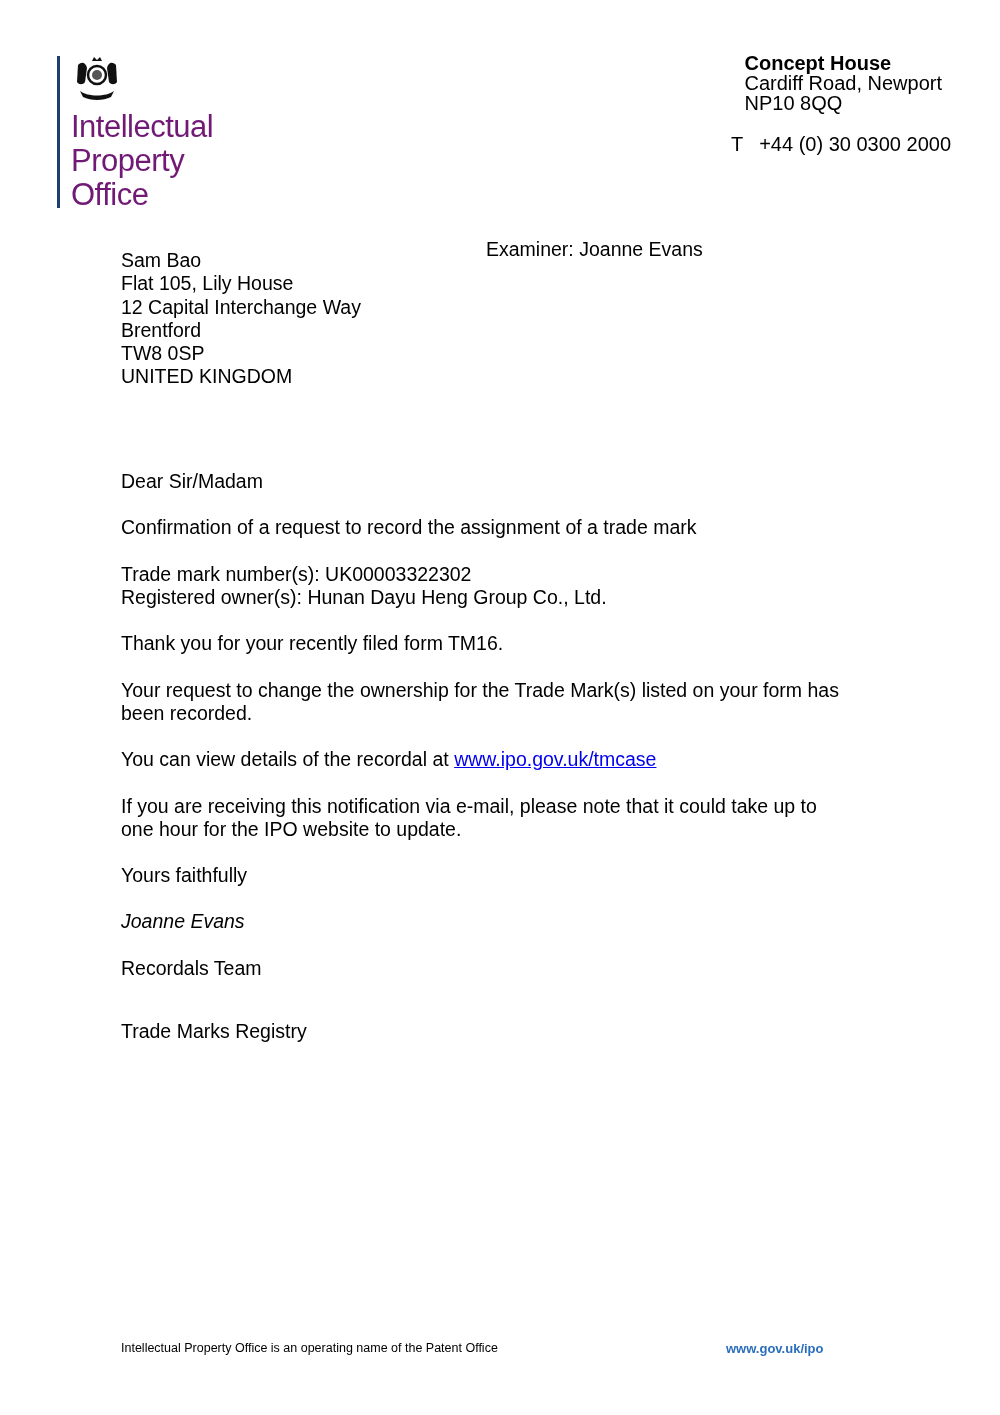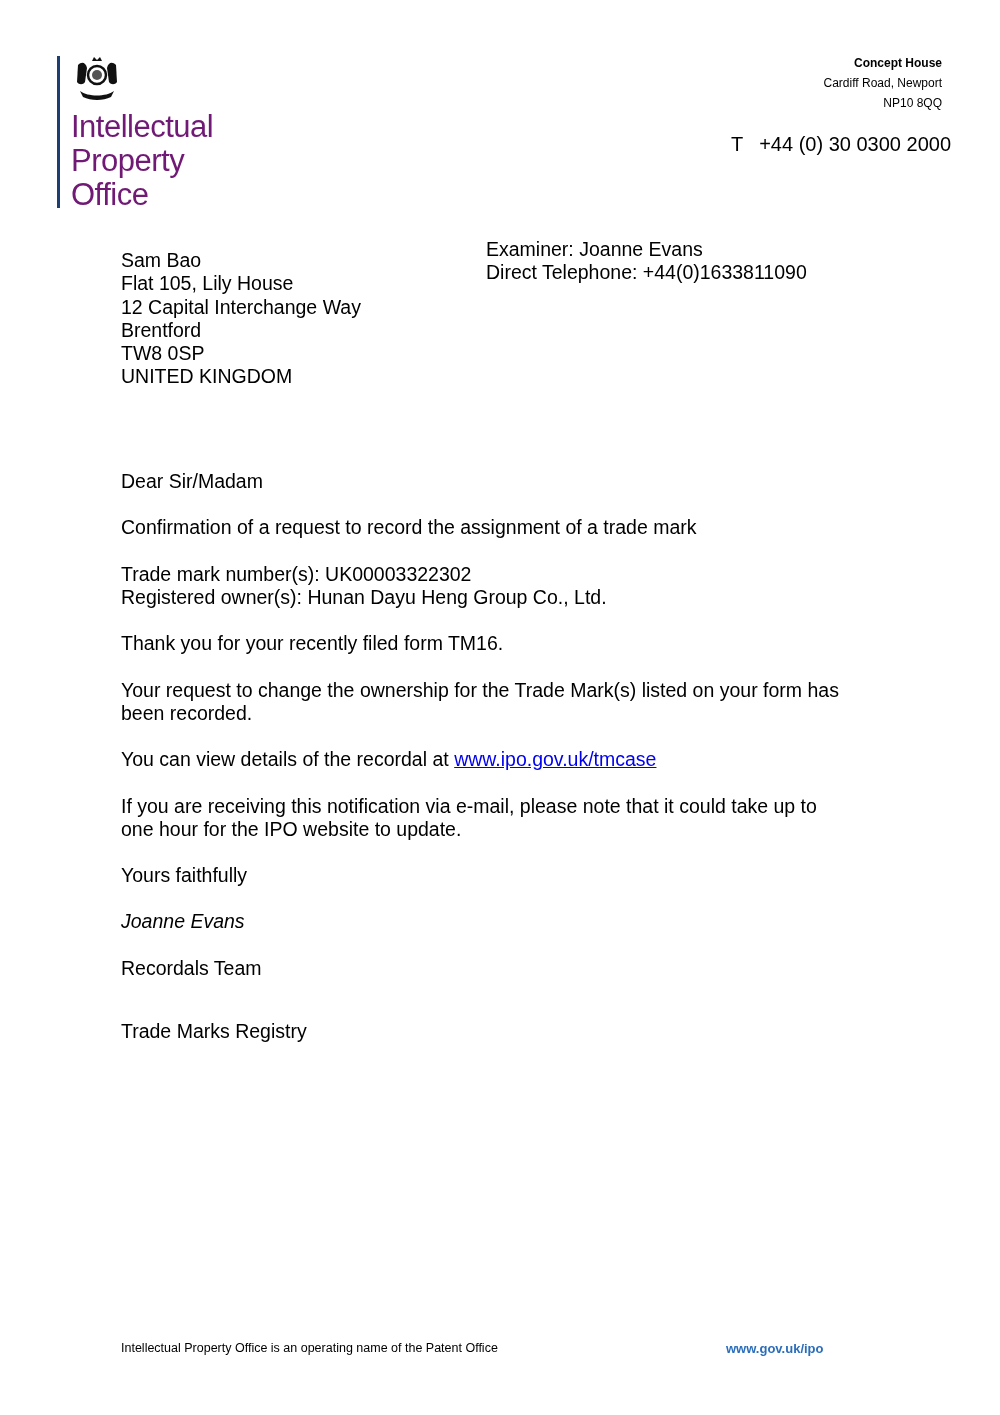--- a/index.html
+++ b/index.html
@@ -3,21 +3,21 @@
 <meta charset="utf-8">
 <style>
   html, body { margin: 0; padding: 0; background: #ffffff; }
   body { width: 1000px; height: 1415px; position: relative; overflow: hidden;
          font-family: "Liberation Sans", sans-serif; color: #000; }
   .abs { position: absolute; }
   .logo-bar { left: 57px; top: 56px; width: 3px; height: 152px; background: #1d3e73; }
   .crest { left: 72px; top: 55px; width: 50px; height: 48px; }
   .logo-text { left: 71px; top: 110px; font-size: 31px; line-height: 34px; letter-spacing: -0.5px; color: #701a75; }
   .logo-text div { white-space: nowrap; }
-  .office-addr { right: 58px; top: 53px; text-align: right; font-size: 12px; line-height: 20px; }
+  .office-addr { right: 58px; top: 53px; text-align: left; font-size: 20px; line-height: 20px; }
   .office-addr .name { font-weight: bold; }
   .office-tel { right: 49px; top: 134px; font-size: 20px; line-height: 20px; white-space: nowrap; }
   .office-tel .t { margin-right: 16px; }
   .recipient { left: 121px; top: 238px; font-size: 19.5px; line-height: 23.3px; margin-top: 11px; }
   .refs { left: 486px; top: 238px; font-size: 19.5px; line-height: 23.3px; white-space: nowrap; }
   .refs b { font-weight: bold; }
   .body-text { left: 121px; width: 740px; font-size: 19.5px; line-height: 23.3px; }
   .bold { font-weight: normal; }
   .ital { font-style: italic; }
   a.link { color: #0000ee; text-decoration: underline; }
@@ -55,21 +55,20 @@
   <div>Sam Bao</div>
   <div>Flat 105, Lily House</div>
   <div>12 Capital Interchange Way</div>
   <div>Brentford</div>
   <div>TW8 0SP</div>
   <div>UNITED KINGDOM</div>
 </div>
 
 <div class="abs refs">
   <div><span>Examiner:</span> <span>Joanne Evans</span></div>
-  <div><span>Direct Telephone:</span> <span>+44(0)1633811090</span></div>
 </div>
 
 <div class="abs body-text" style="top:470px">Dear Sir/Madam</div>
 <div class="abs body-text bold" style="top:516px">Confirmation of a request to record the assignment of a trade mark</div>
 <div class="abs body-text bold" style="top:563px">Trade mark number(s): UK00003322302</div>
 <div class="abs body-text bold" style="top:586px">Registered owner(s): Hunan Dayu Heng Group Co., Ltd.</div>
 <div class="abs body-text" style="top:632px">Thank you for your recently filed form TM16.</div>
 <div class="abs body-text" style="top:679px; width:720px">Your request to change the ownership for the Trade Mark(s) listed on your form has been recorded.</div>
 <div class="abs body-text" style="top:748px">
   <span>You can view details of the recordal at </span><a class="link" href="#">www.ipo.gov.uk/tmcase</a>

